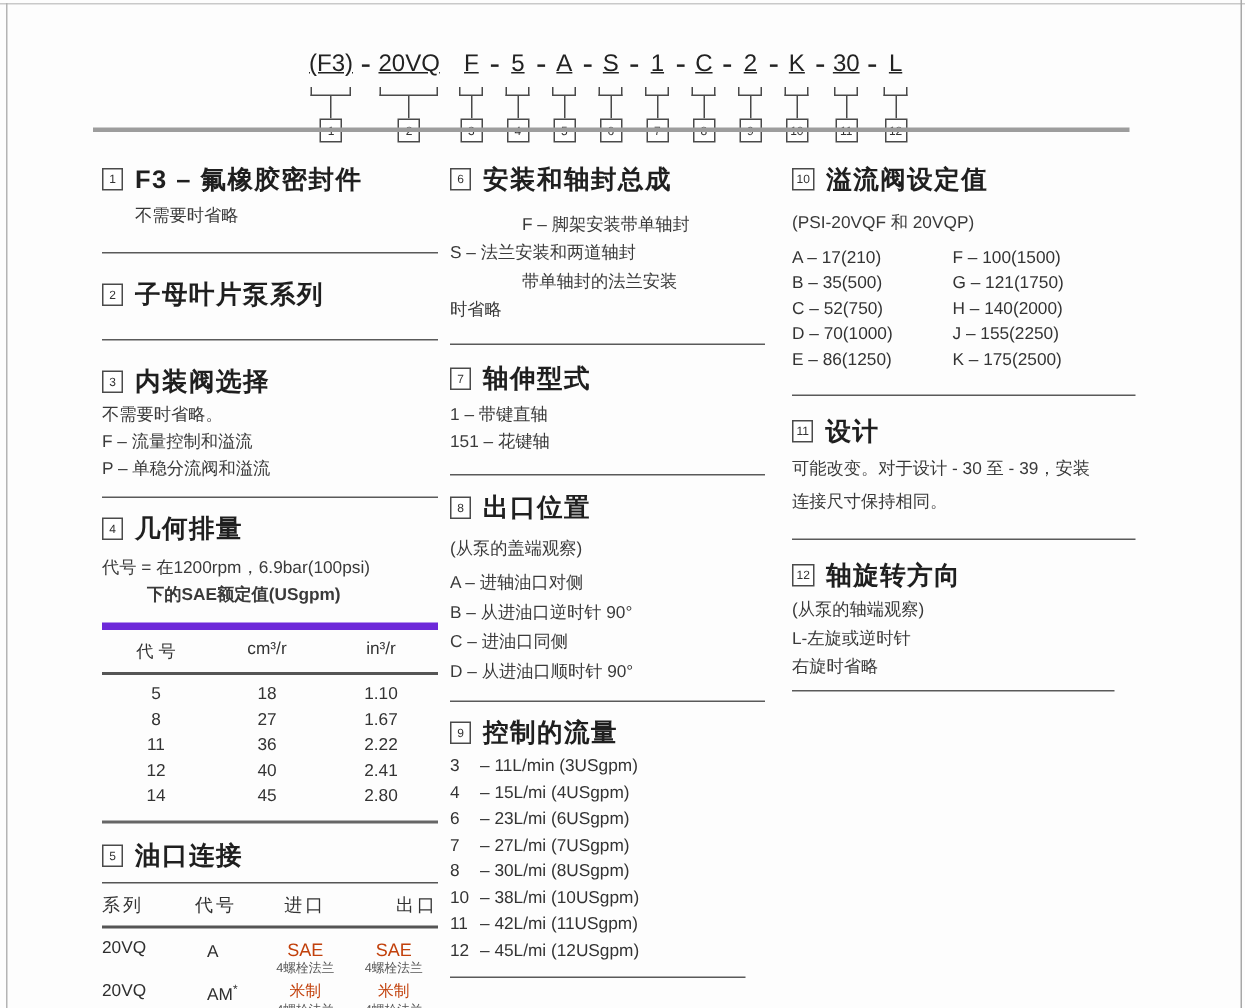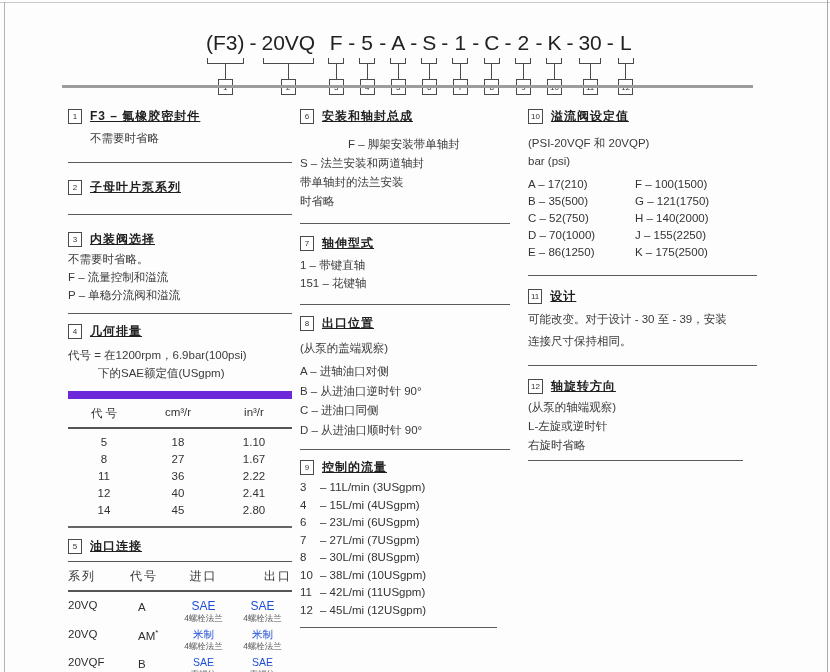--- a/index.html
+++ b/index.html
@@ -7,64 +7,64 @@
   body { font-family:"Liberation Sans","DejaVu Sans",sans-serif; color:#2b2b2b; position:relative; }
 
   
   .frame-top    { position:absolute; left:0; right:0; top:2px; height:1px; background:#c9c9c9; }
   .frame-left   { position:absolute; left:4px; top:2px; bottom:0; width:1px; background:#b4b4b4; }
   .frame-right  { position:absolute; right:2px; top:0; bottom:0; width:1px; background:#a8a8a8; }
 
   
   .code-row { position:absolute; left:205px; top:30px; display:flex; align-items:flex-start; }
   .seg { display:flex; flex-direction:column; align-items:center; }
-  .seg-text { font-size:21px; color:#222; line-height:26px; white-space:nowrap; padding:0 1px; }
+  .seg-text { font-size:16px; color:#222; line-height:26px; white-space:nowrap; padding:0 1px;text-decoration:underline; }
   .bracket { width:calc(100% - 4px); min-width:16px; height:6px; border-left:1px solid #4a4a4a;
              border-right:1px solid #4a4a4a; border-bottom:1px solid #4a4a4a; margin-top:2px; }
   .stem { width:1px; height:15px; background:#4a4a4a; }
   .numbox { min-width:15px; height:16px; border:1px solid #4a4a4a; background:#fff; font-size:8px;
             display:flex; align-items:center; justify-content:center; padding:0 2px; color:#333; }
   .sep { font-size:21px; line-height:26px; margin:0 4px; color:#222; min-width:4px; text-align:center; }
 
   .main-rule { position:absolute; top:85px; left:62px; width:691px; height:3px; background:#9d9d9d; }
 
   
   .col { position:absolute; top:108px; }
   .col-left  { left:68px;  width:224px; }
   .col-mid   { left:300px; width:210px; }
   .col-right { left:528px; width:229px; }
 
   .sec-head { display:flex; align-items:center; gap:8px; }
   .sec-num { min-width:14px; height:15px; border:1px solid #4a4a4a; background:#fff; font-size:8px;
              display:flex; align-items:center; justify-content:center; padding:0 2px; color:#333; flex:0 0 auto; }
-  .sec-title { font-weight:bold; font-size:12px; color:#1f1f1f; letter-spacing:1px;text-decoration:underline; }
+  .sec-title { font-weight:bold; font-size:17px; color:#1f1f1f; letter-spacing:1px; }
   .body-line { font-size:11.5px; line-height:18px; color:#3a3a3a; }
   .indent1 { padding-left:22px; }
-  .indent2 { padding-left:30px; }
+  .indent2 { padding-left:30px;font-weight:bold; }
   .divider { border-top:1px solid #5a5a5a; }
 
   
-  .disp-table { margin-top:9px; border-top:8px solid #6d28d9; }
+  .disp-table { margin-top:9px; border-top:5px solid #6d28d9; }
   .disp-head { display:grid; grid-template-columns:72px 76px 76px; padding:7px 0 6px 0;
                border-bottom:2px solid #555; font-size:11.5px; color:#333; }
   .disp-row  { display:grid; grid-template-columns:72px 76px 76px; font-size:11.5px; line-height:17px; color:#333; }
   .disp-rows { padding:5px 0 7px 0; border-bottom:2px solid #666; }
   .c0 { text-align:center; } .c1 { text-align:center; } .c2 { text-align:center; }
 
   
   .port-table { margin-top:6px; border-top:1px solid #555; }
   .port-head { display:grid; grid-template-columns:62px 44px 59px 59px; padding:6px 0 5px 0;
                border-bottom:2px solid #555; font-size:12px; color:#333; letter-spacing:2px; }
   .port-rows { padding:7px 0 6px 0; border-bottom:3px solid #8a8a8a; }
   .port-row  { display:grid; grid-template-columns:62px 44px 59px 59px; align-items:start; margin-bottom:4px; }
   .port-series { font-size:11.5px; color:#2e2e2e; }
   .port-code { font-size:11.5px; color:#2e2e2e; padding-left:8px; }
   .port-code sup { font-size:8px; }
   .port-cell { text-align:center; }
-  .pc-main { font-size:10.5px; color:#1d4ed8; line-height:13px; }
+  .pc-main { font-size:10.5px; color:#c2410c; line-height:13px; }
   .pc-main.big { font-size:12px; line-height:14px; }
   .pc-sub { font-size:8.5px; color:#555; line-height:11px; }
 
   
   .flow-line { display:flex; font-size:11.5px; line-height:17.5px; color:#333; }
   .flow-n { width:20px; flex:0 0 auto; }
 
   
   .pair-row { display:flex; font-size:11.5px; line-height:17px; color:#333; }
   .pair-l { width:107px; flex:0 0 auto; }
@@ -297,21 +297,21 @@
 
 <div class="col col-mid">
 
   <div>
     <div class="sec-head">
       <div class="sec-num">6</div>
       <div class="sec-title">安装和轴封总成</div>
     </div>
     <div class="body-line" style="margin-top:10px; line-height:19px;margin-left:48px;">F – 脚架安装带单轴封</div>
     <div class="body-line" style="line-height:19px;">S – 法兰安装和两道轴封</div>
-    <div class="body-line" style="line-height:19px;">带单轴封的法兰安装</div>
+    <div class="body-line" style="line-height:19px;margin-left:48px;">带单轴封的法兰安装</div>
     <div class="body-line" style="line-height:19px;">时省略</div>
   </div>
   <div class="divider" style="margin:12px 0 11px 0;"></div>
 
   <div>
     <div class="sec-head">
       <div class="sec-num">7</div>
       <div class="sec-title">轴伸型式</div>
     </div>
     <div class="body-line" style="margin-top:4px;">1 – 带键直轴</div>
@@ -376,21 +376,20 @@
 </div>
 
 <div class="col col-right">
 
   <div>
     <div class="sec-head">
       <div class="sec-num">10</div>
       <div class="sec-title">溢流阀设定值</div>
     </div>
     <div class="body-line" style="margin-top:9px;">(PSI-20VQF 和 20VQP)</div>
-    <div class="body-line">bar (psi)</div>
     <div style="margin-top:6px;">
       <div class="pair-row">
           <span class="pair-l">A – 17(210)</span>
           <span>F – 100(1500)</span>
         </div>
       <div class="pair-row">
           <span class="pair-l">B – 35(500)</span>
           <span>G – 121(1750)</span>
         </div>
       <div class="pair-row">

